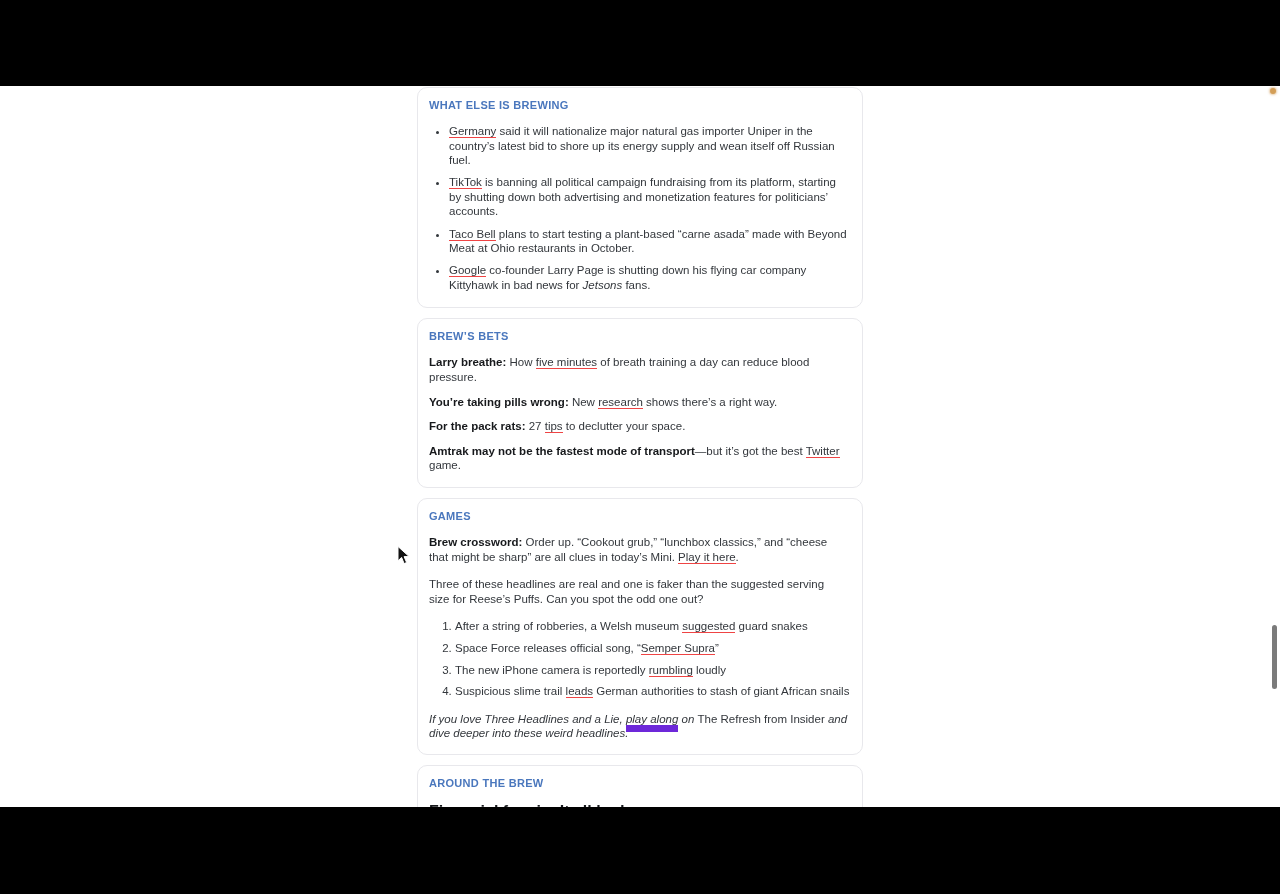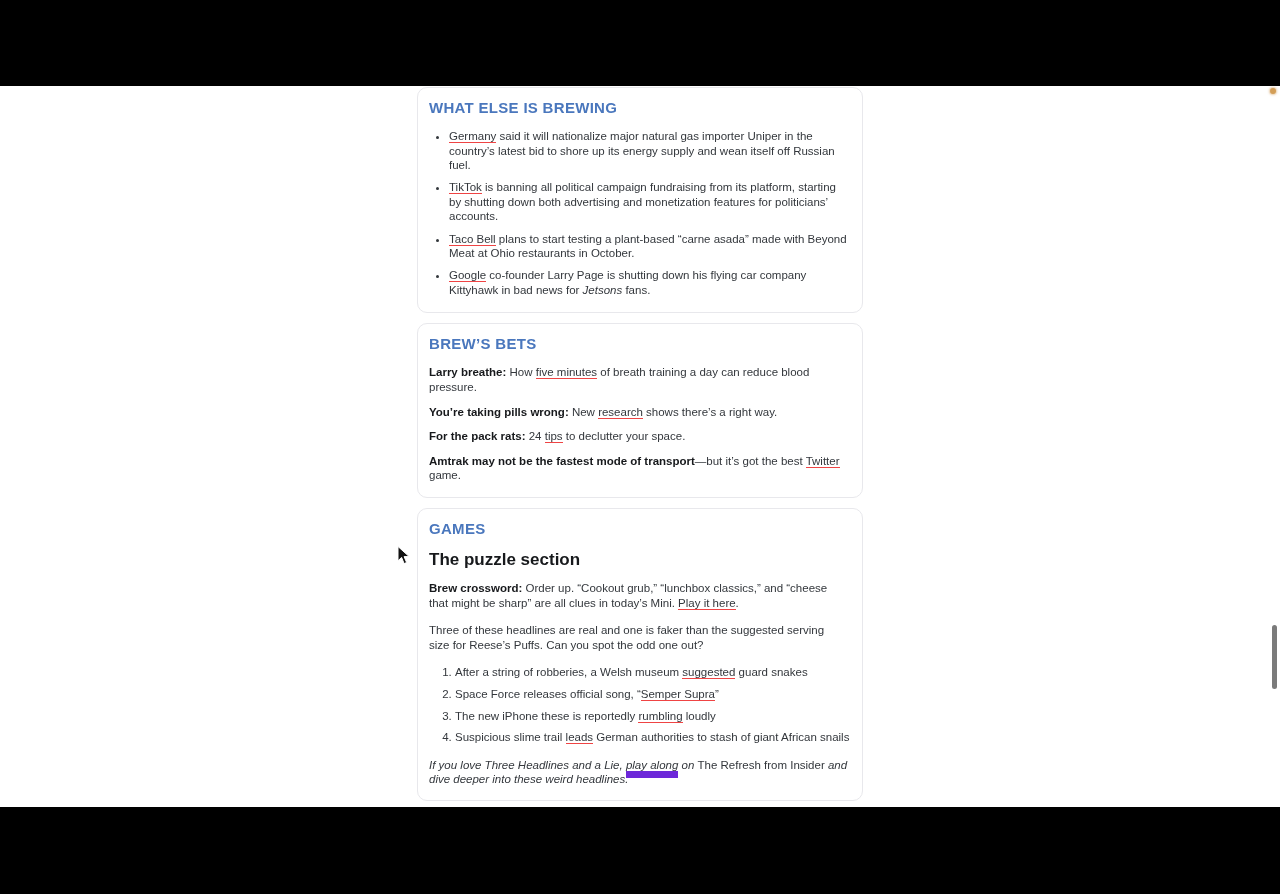--- a/index.html
+++ b/index.html
@@ -4,21 +4,21 @@
 <style>
   html,body{margin:0;padding:0;background:#000;}
   body{width:1280px;height:894px;font-family:"Liberation Sans","DejaVu Sans",sans-serif;}
   .stage{position:relative;width:1280px;height:894px;background:#ffffff;overflow:hidden;}
   .letterbox{position:absolute;left:0;right:0;background:#000;z-index:5;}
   .letterbox.top{top:0;height:86px;}
   .letterbox.bottom{top:807px;height:87px;}
   .newsletter{position:absolute;left:417px;top:87px;width:446px;z-index:1;}
   .card{box-sizing:border-box;background:#fff;border:1px solid #e8e8ec;border-radius:10px;
         padding:11px 11px 13px 11px;margin-bottom:10px;}
-  .section-header{font-size:15px;font-weight:700;letter-spacing:0.3px;color:#4a77bd;
+  .section-header{font-size:11px;font-weight:700;letter-spacing:0.3px;color:#4a77bd;
         margin:0 0 13px 0;}
   .body-text{font-size:11.5px;line-height:14.6px;color:#33373c;}
   .card ul{margin:0;padding:0 0 0 20px;}
   .card ul li{margin:0 0 7.5px 0;}
   .card ul li:last-child{margin-bottom:2px;}
   .card ol{margin:0 0 13px 0;padding:0 0 0 26px;}
   .card ol li{margin:0 0 7px 0;}
   .bet-item{margin:0 0 10px 0;}
   .bet-item:last-child{margin-bottom:1px;}
   .para{margin:0 16px 13px 0;}
@@ -49,33 +49,32 @@
         <li><span class="seg-l">TikTok</span><span> is banning all political campaign fundraising from its platform, starting by shutting down both advertising and monetization features for politicians’ accounts.</span></li>
         <li><span class="seg-l">Taco Bell</span><span> plans to start testing a plant-based “carne asada” made with Beyond Meat at Ohio restaurants in October.</span></li>
         <li><span class="seg-l">Google</span><span> co-founder Larry Page is shutting down his flying car company Kittyhawk in bad news for </span><span class="seg-i">Jetsons</span><span> fans.</span></li>
       </ul>
     </div>
 
     <div class="card">
       <h3 class="section-header">BREW’S BETS</h3>
       <p class="body-text bet-item"><span class="seg-b">Larry breathe:</span><span> How </span><span class="seg-l">five minutes</span><span> of breath training a day can reduce blood pressure.</span></p>
       <p class="body-text bet-item"><span class="seg-b">You’re taking pills wrong:</span><span> New </span><span class="seg-l">research</span><span> shows there’s a right way.</span></p>
-      <p class="body-text bet-item"><span class="seg-b">For the pack rats:</span><span> 24 </span><span class="seg-l">tips</span><span> to declutter your space.</span></p>
+      <p class="body-text bet-item"><span class="seg-b">For the pack rats:</span><span> 27 </span><span class="seg-l">tips</span><span> to declutter your space.</span></p>
       <p class="body-text bet-item"><span class="seg-b">Amtrak may not be the fastest mode of transport</span><span>—but it’s got the best </span><span class="seg-l">Twitter</span><span> game.</span></p>
     </div>
 
     <div class="card">
       <h3 class="section-header">GAMES</h3>
-      <h2 class="puzzle-title">The puzzle section</h2>
       <p class="body-text para"><span class="seg-b">Brew crossword:</span><span> Order up. “Cookout grub,” “lunchbox classics,” and “cheese that might be sharp” are all clues in today’s Mini. </span><span class="seg-l">Play it here</span><span>.</span></p>
       <p class="body-text para"><span>Three of these headlines are real and one is faker than the suggested serving size for Reese’s Puffs. Can you spot the odd one out?</span></p>
       <ol class="body-text">
         <li><span>After a string of robberies, a Welsh museum </span><span class="seg-l">suggested</span><span> guard snakes</span></li>
         <li><span>Space Force releases official song, “</span><span class="seg-l">Semper Supra</span><span>”</span></li>
-        <li><span>The new iPhone these is reportedly </span><span class="seg-l">rumbling</span><span> loudly</span></li>
+        <li><span>The new iPhone camera is reportedly </span><span class="seg-l">rumbling</span><span> loudly</span></li>
         <li><span>Suspicious slime trail </span><span class="seg-l">leads</span><span> German authorities to stash of giant African snails</span></li>
       </ol>
       <p class="body-text" style="margin:0"><span class="seg-i">If you love Three Headlines and a Lie, </span><span class="seg-il">play along</span><span class="seg-i"> on </span><span>The Refresh from Insider</span><span class="seg-i"> and dive deeper into these weird headlines.</span></p>
     </div>
 
     <div class="card">
       <h3 class="section-header">AROUND THE BREW</h3>
       <h2 class="around-title">Financial fear isn’t all bad</h2>
     </div>
 

